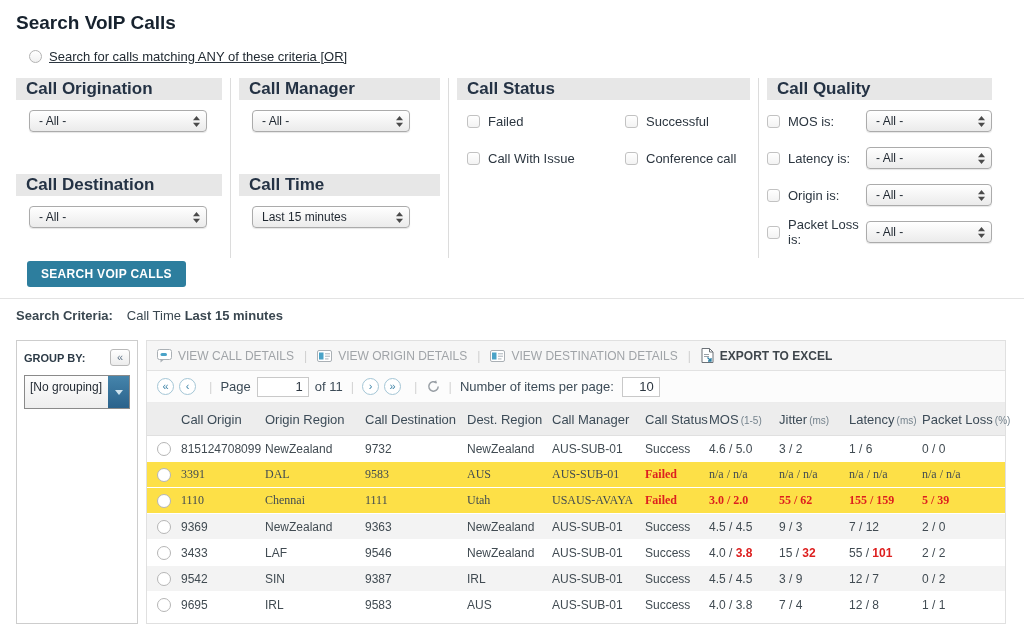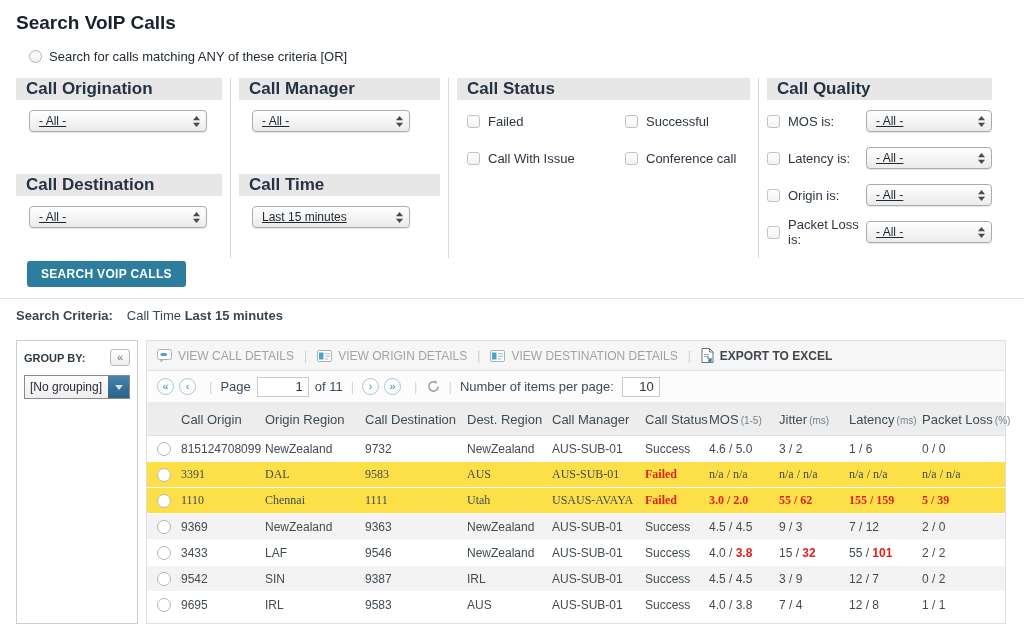--- a/index.html
+++ b/index.html
@@ -3,21 +3,21 @@
 <meta charset="utf-8">
 <style>
   * { box-sizing: border-box; margin: 0; padding: 0; }
   html,body { width:1024px; height:640px; background:#fff; overflow:hidden; }
   body { font-family:"Liberation Sans","DejaVu Sans",sans-serif; color:#2c3640; }
   .page { padding:12px 16px 0 16px; }
 
   h1 { font-size:19px; font-weight:bold; color:#17222e; margin-bottom:13px; }
 
   
-  .radio-group { margin-left:13px; margin-bottom:13px; }
+  .radio-group { margin-left:13px; margin-bottom:13px;text-decoration:underline; }
   .radio-row { display:flex; align-items:center; height:18px; font-size:13px; color:#222b33; }
   .radio { width:13px; height:13px; border-radius:50%; border:1px solid #b3b3b3;
            background:linear-gradient(#fff,#f1f1f1); margin-right:7px; position:relative; flex:none; }
   .radio.on { background:linear-gradient(#55aee0,#2f7fc0); border-color:#2e7ab5; }
   .radio.on::after { content:""; position:absolute; left:4px; top:4px; width:4px; height:4px;
            border-radius:50%; background:#fff; }
 
   
   .filters { display:flex; min-height:166px; }
   .fcol { padding-right:8px; border-right:1px solid #dcdcdc; }
@@ -25,21 +25,21 @@
   .fcol:last-child { border-right:none; }
   .fc1 { width:215px; }
   .fc2 { width:218px; }
   .fc3 { width:310px; }
   .fc4 { width:241px; }
   .panel-h { background:#e7e7e7; height:22px; line-height:22px; padding:0 10px;
              font-size:17px; font-weight:bold; color:#243244; }
   .mselect { display:flex; align-items:center; justify-content:space-between; height:22px;
              border:1px solid #ababab; border-radius:4px; background:linear-gradient(#fff,#ebebeb);
              padding:0 6px 0 9px; font-size:12px; color:#1f2730;
-             box-shadow:0 1px 1px rgba(0,0,0,.10); cursor:default;text-decoration:underline; }
+             box-shadow:0 1px 1px rgba(0,0,0,.10); cursor:default; }
   .sel-wide { width:178px; margin:10px 0 0 13px; }
   .sel-med  { width:158px; margin:10px 0 0 13px; }
   .gap-between-panels { height:42px; }
   .stepper svg { display:block; }
 
   .cb { width:13px; height:13px; border:1px solid #c2c2c2; border-radius:3px;
         background:linear-gradient(#fff,#f3f3f3); margin-right:8px; flex:none; }
   .cb-row { display:flex; align-items:center; font-size:13px; color:#2c3640; height:18px; }
   .status-grid { display:grid; grid-template-columns:158px 1fr; row-gap:19px; margin:12px 0 0 10px; }
   .quality-rows { margin-top:10px; }
@@ -59,21 +59,21 @@
 
   
   .main { display:flex; margin-top:17px; }
   .sidebar { width:122px; border:1px solid #cdcdcd; height:284px; background:#fff;
              padding:8px 7px; flex:none; }
   .sb-top { display:flex; align-items:center; justify-content:space-between; margin-bottom:9px; }
   .sb-label { font-size:11px; font-weight:bold; color:#2c3a46; }
   .collapse-btn { width:20px; height:17px; border:1px solid #b9b9b9; border-radius:3px;
                   background:linear-gradient(#fff,#ececec); color:#5f7488; font-size:11px;
                   line-height:15px; text-align:center; cursor:pointer; }
-  .gb-select { display:flex; height:24px; border:1px solid #8a8a8a; cursor:pointer; }
+  .gb-select { display:flex; height:34px; border:1px solid #8a8a8a; cursor:pointer; }
   .gb-text { flex:1; background:linear-gradient(#fdfdfd,#eee); font-size:12px; color:#1f2730;
              line-height:22px; padding-left:5px; white-space:nowrap; overflow:hidden; }
   .gb-btn { width:21px; background:linear-gradient(#4584ab,#2a628b); display:flex;
             align-items:center; justify-content:center; }
   .gb-btn .tri { width:0; height:0; border-left:4px solid transparent; border-right:4px solid transparent;
                  border-top:5px solid #cfe3ee; }
 
   .table-region { margin-left:8px; width:860px; border:1px solid #e0e0e0; background:#fff; }
 
   

